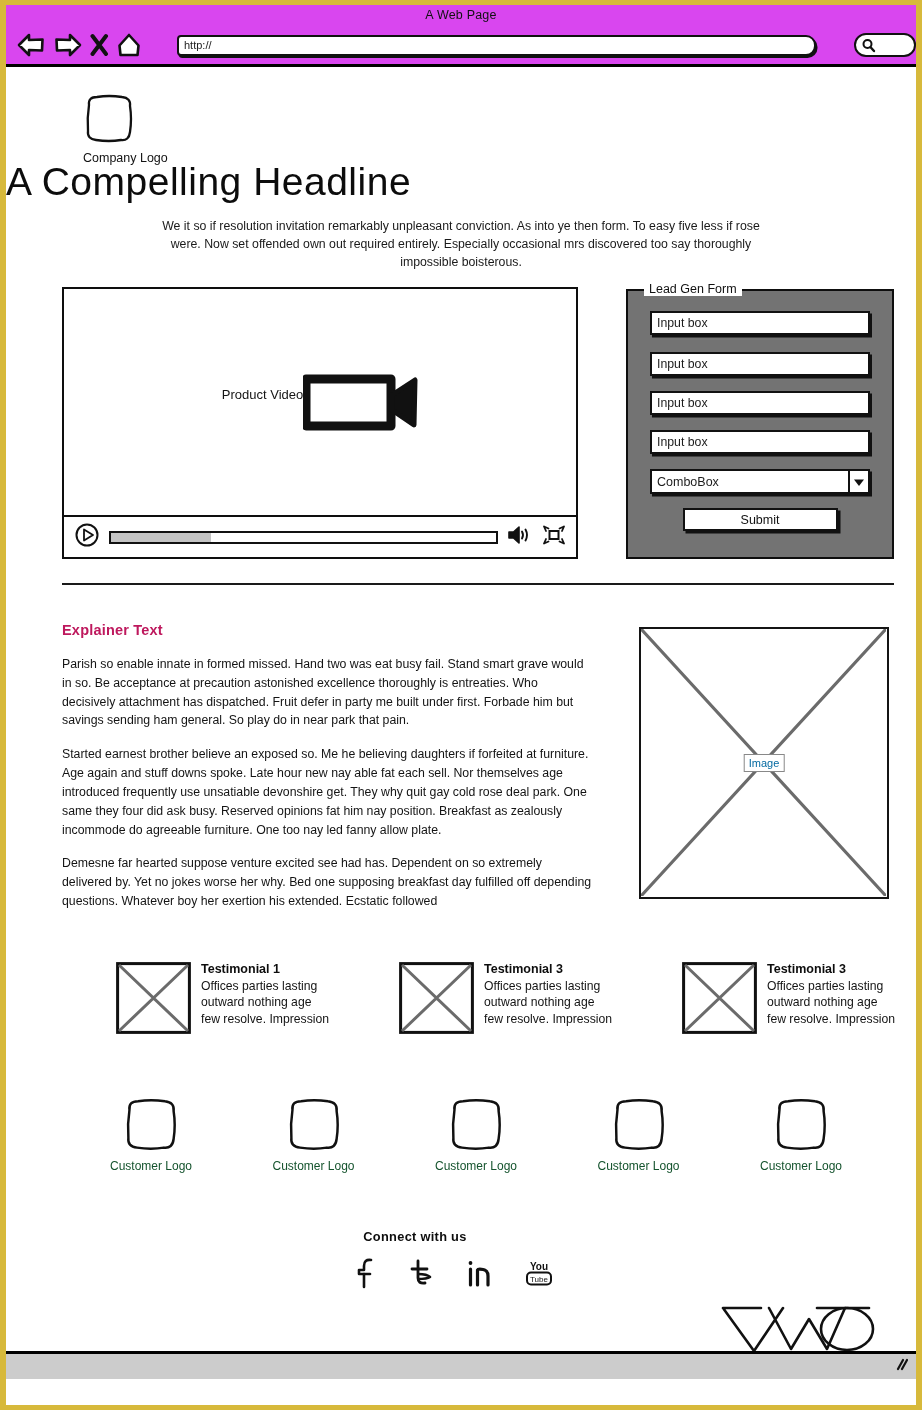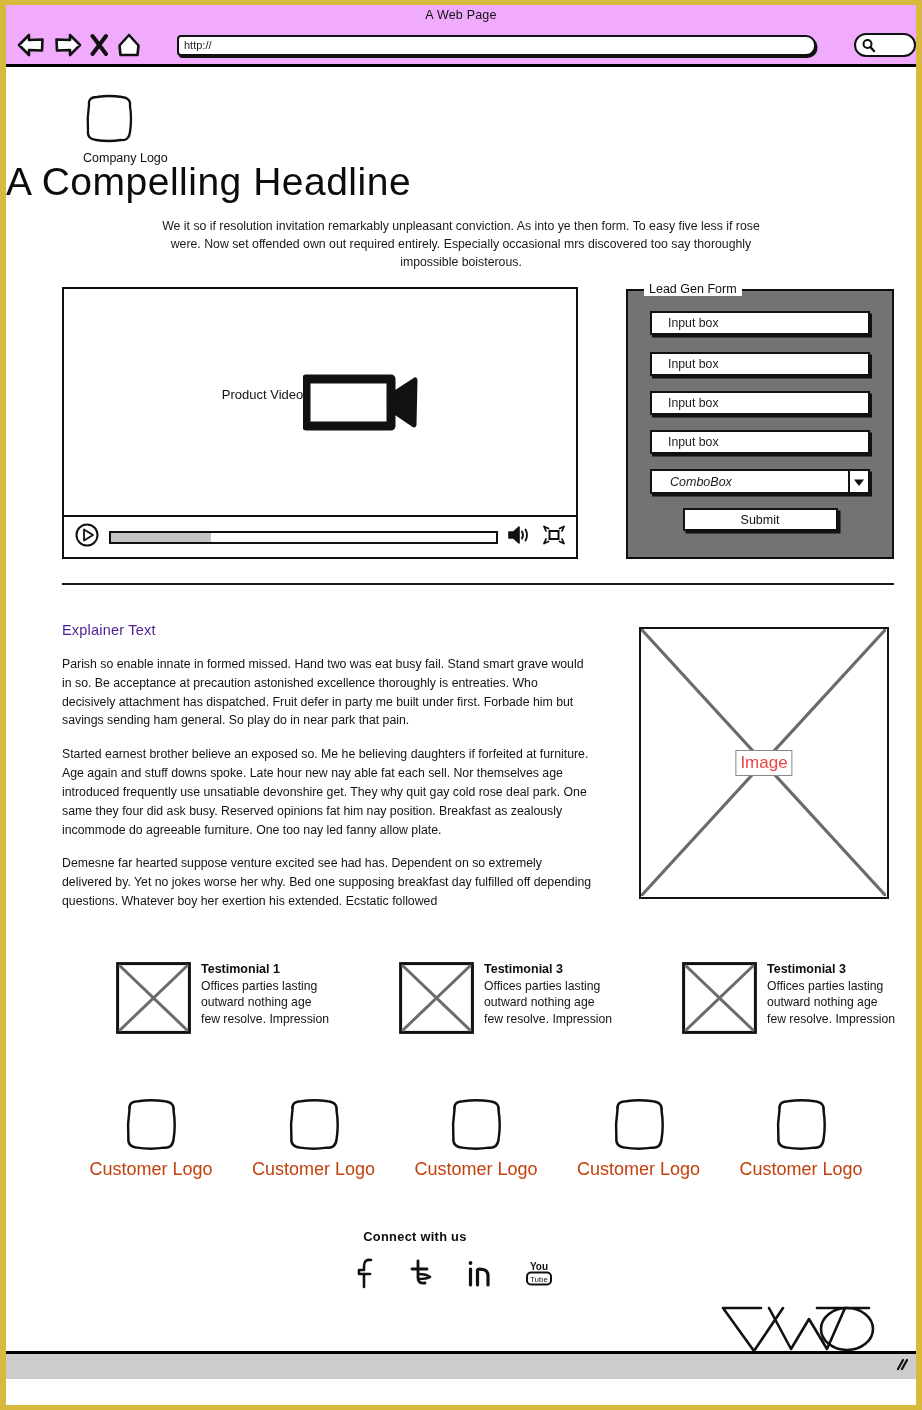--- a/index.html
+++ b/index.html
@@ -16,21 +16,21 @@
     border-left: 6px solid #d7b93b;
     border-right: 6px solid #d7b93b;
     border-top: 5px solid #d7b93b;
     border-bottom: 5px solid #d7b93b;
   }
 
   
   .chrome {
     position: absolute; left: 0; top: 0;
     width: 910px; height: 62px;
-    background: #f0abfc;
+    background: #d946ef;
     border-bottom: 3px solid #000;
   }
   .chrome-title {
     text-align: center;
     font-size: 12.5px;
     color: #111;
     padding-top: 3px;
     letter-spacing: .2px;
   }
   .nav-row {
@@ -150,38 +150,37 @@
   .form-fields {
     padding: 20px 22px 0 22px;
     display: flex; flex-direction: column;
   }
   .input-box {
     height: 24px;
     background: #fff;
     border: 2px solid #111;
     box-shadow: 2px 2.5px 0 #111;
     display: flex; align-items: center;
-    padding-left: 16px;
+    padding-left: 5px;
     font-size: 12.3px;
     color: #1c1c1c;
     margin-bottom: 17px;
   }
   .input-box.tight { margin-bottom: 15px; }
   .combo {
     height: 25px;
     background: #fff;
     border: 2px solid #111;
     box-shadow: 2px 2.5px 0 #111;
     display: flex; align-items: center;
     justify-content: space-between;
-    padding-left: 18px;
+    padding-left: 5px;
     font-size: 12.5px;
     color: #1c1c1c;
     margin-bottom: 14px;
-    font-style: italic;
   }
   .combo-arrow {
     width: 20px; height: 100%;
     border-left: 2px solid #111;
     display: flex; align-items: center; justify-content: center;
   }
   .submit-btn {
     align-self: center;
     width: 155px; height: 23px;
     background: #fff;
@@ -195,21 +194,21 @@
   
   .divider {
     position: absolute; left: 56px; top: 516px;
     width: 832px; height: 0;
     border-top: 2px solid #1a1a1a;
   }
 
   
   .explainer { position: absolute; left: 56px; top: 555px; width: 530px; }
   .explainer h2 {
-    font-size: 14.5px; font-weight: normal; color: #4c1d95;
+    font-size: 14.5px; font-weight: bold; color: #be185d;
     margin-bottom: 17px; letter-spacing: .2px;
   }
   .explainer p {
     font-size: 12.3px; line-height: 1.53; color: #141414;
     margin-bottom: 15px;
   }
 
   
   .img-ph {
     position: absolute; left: 633px; top: 560px;
@@ -217,22 +216,22 @@
     border: 2.5px solid #141414;
     background: #fff;
   }
   .img-ph svg { display: block; }
   .img-ph-label {
     position: absolute; left: 50%; top: 50%;
     transform: translate(-50%, -50%);
     background: #fff;
     border: 1px solid #888;
     padding: 2px 4px;
-    font-size: 17px;
-    color: #ef4444;
+    font-size: 11px;
+    color: #0369a1;
   }
 
   
   .testimonials {
     position: absolute; left: 90px; top: 895px;
     width: 790px;
     display: flex;
     gap: 68px;
     margin-left: 20px;
   }
@@ -245,21 +244,21 @@
   .cust-logos {
     position: absolute; left: 75px; top: 1030px;
     width: 790px;
     display: flex;
     justify-content: space-between;
   }
   .cust-logo {
     width: 140px;
     display: flex; flex-direction: column; align-items: center;
   }
-  .cust-logo .caption { font-size: 18px; color: #c2410c; margin-top: 2px; }
+  .cust-logo .caption { font-size: 12px; color: #14532d; margin-top: 2px; }
 
   
   .connect-title {
     position: absolute; left: 0; top: 1162px; width: 818px;
     text-align: center;
     font-size: 12.8px; font-weight: bold; color: #0d0d0d;
     letter-spacing: .3px;
   }
   .social-row {
     position: absolute; left: 0; top: 1190px; width: 910px;

